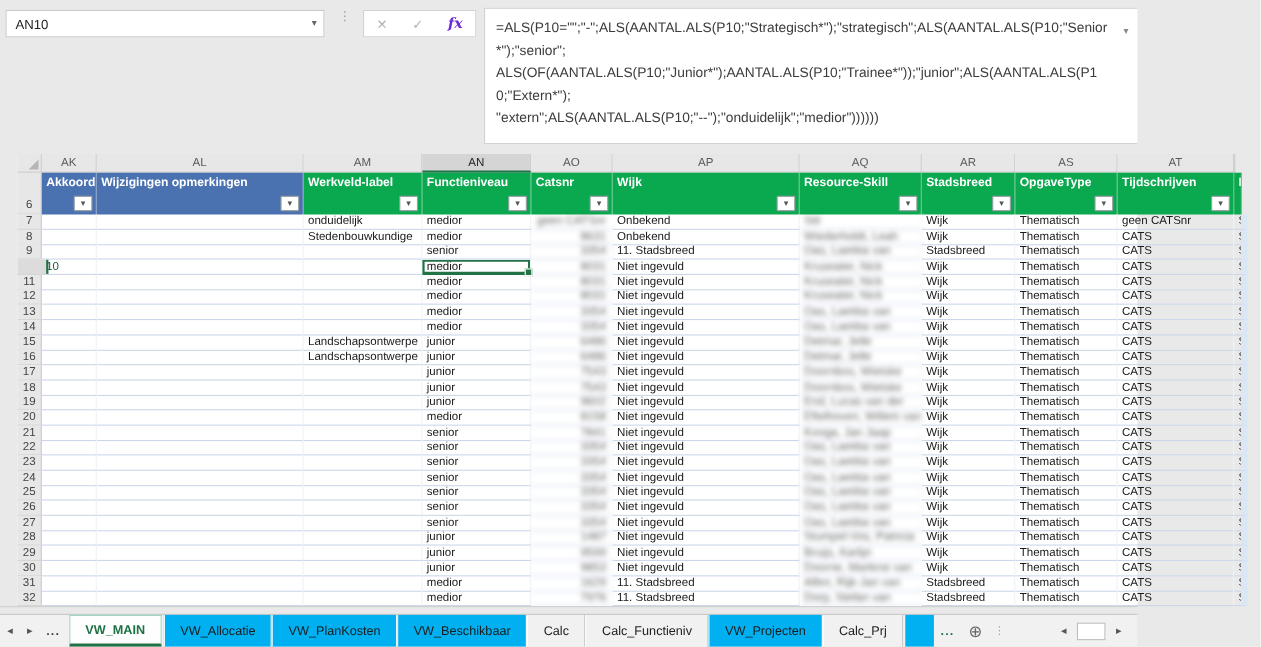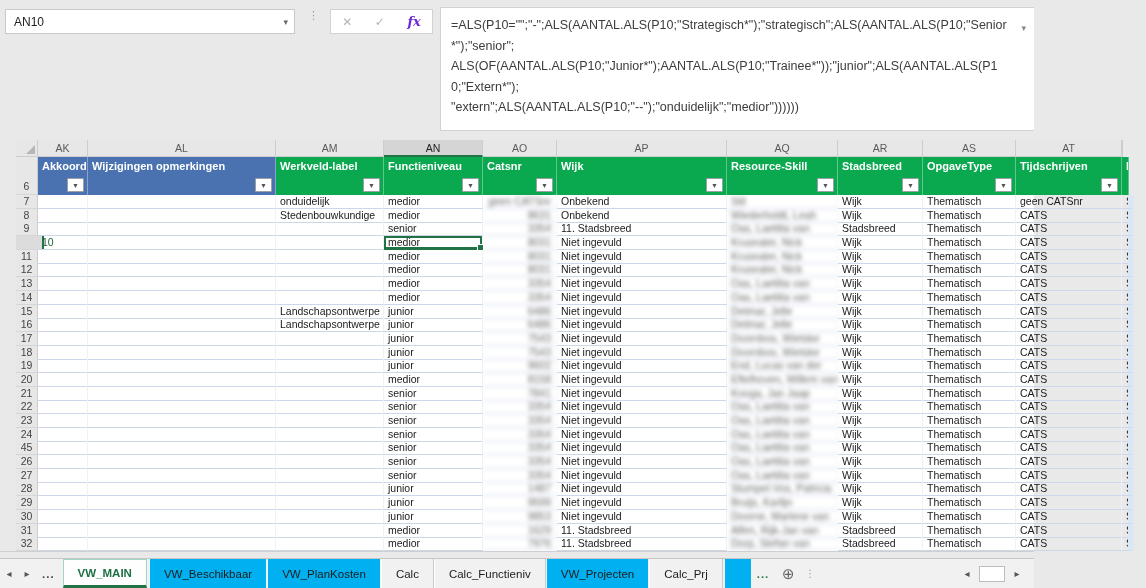--- a/index.html
+++ b/index.html
@@ -393,21 +393,21 @@
           <div class="dcell">senior</div>
           <div class="dcell right blur">3354</div>
           <div class="dcell">Niet ingevuld</div>
           <div class="dcell blur">Oas, Laetitia van</div>
           <div class="dcell">Wijk</div>
           <div class="dcell">Thematisch</div>
           <div class="dcell">CATS</div>
           <div class="dcell c-last">Stedenb</div>
         </div>
         <div class="grow-cols drow">
-          <div class="rownum">45</div>
+          <div class="rownum">25</div>
           <div class="dcell"></div>
           <div class="dcell"></div>
           <div class="dcell"></div>
           <div class="dcell">senior</div>
           <div class="dcell right blur">3354</div>
           <div class="dcell">Niet ingevuld</div>
           <div class="dcell blur">Oas, Laetitia van</div>
           <div class="dcell">Wijk</div>
           <div class="dcell">Thematisch</div>
           <div class="dcell">CATS</div>
@@ -515,22 +515,23 @@
   </div>
 
   <div class="bottom-strip"></div>
 
   <div class="tabbar">
     <span class="nav-arrow">◂</span>
     <span class="nav-arrow">▸</span>
     <span class="tab-ellipsis">...</span>
     <span id="tabs-host" style="display:flex;align-items:stretch;">
         <span class="tab active">VW_MAIN</span>
+        <span class="tab cyan">VW_Allocatie</span>
+        <span class="tab cyan">VW_PlanKosten</span>
         <span class="tab cyan">VW_Beschikbaar</span>
-        <span class="tab cyan">VW_PlanKosten</span>
         <span class="tab plain">Calc</span>
         <span class="tab plain">Calc_Functieniv</span>
         <span class="tab cyan">VW_Projecten</span>
         <span class="tab plain">Calc_Prj</span>
         <span class="tab cyan-partial"></span>
       </span>
     <span class="tab-ellipsis green">...</span>
     <span class="add-sheet">⊕</span>
     <span class="tb-dots">⋮</span>
     <span class="hscroll">

